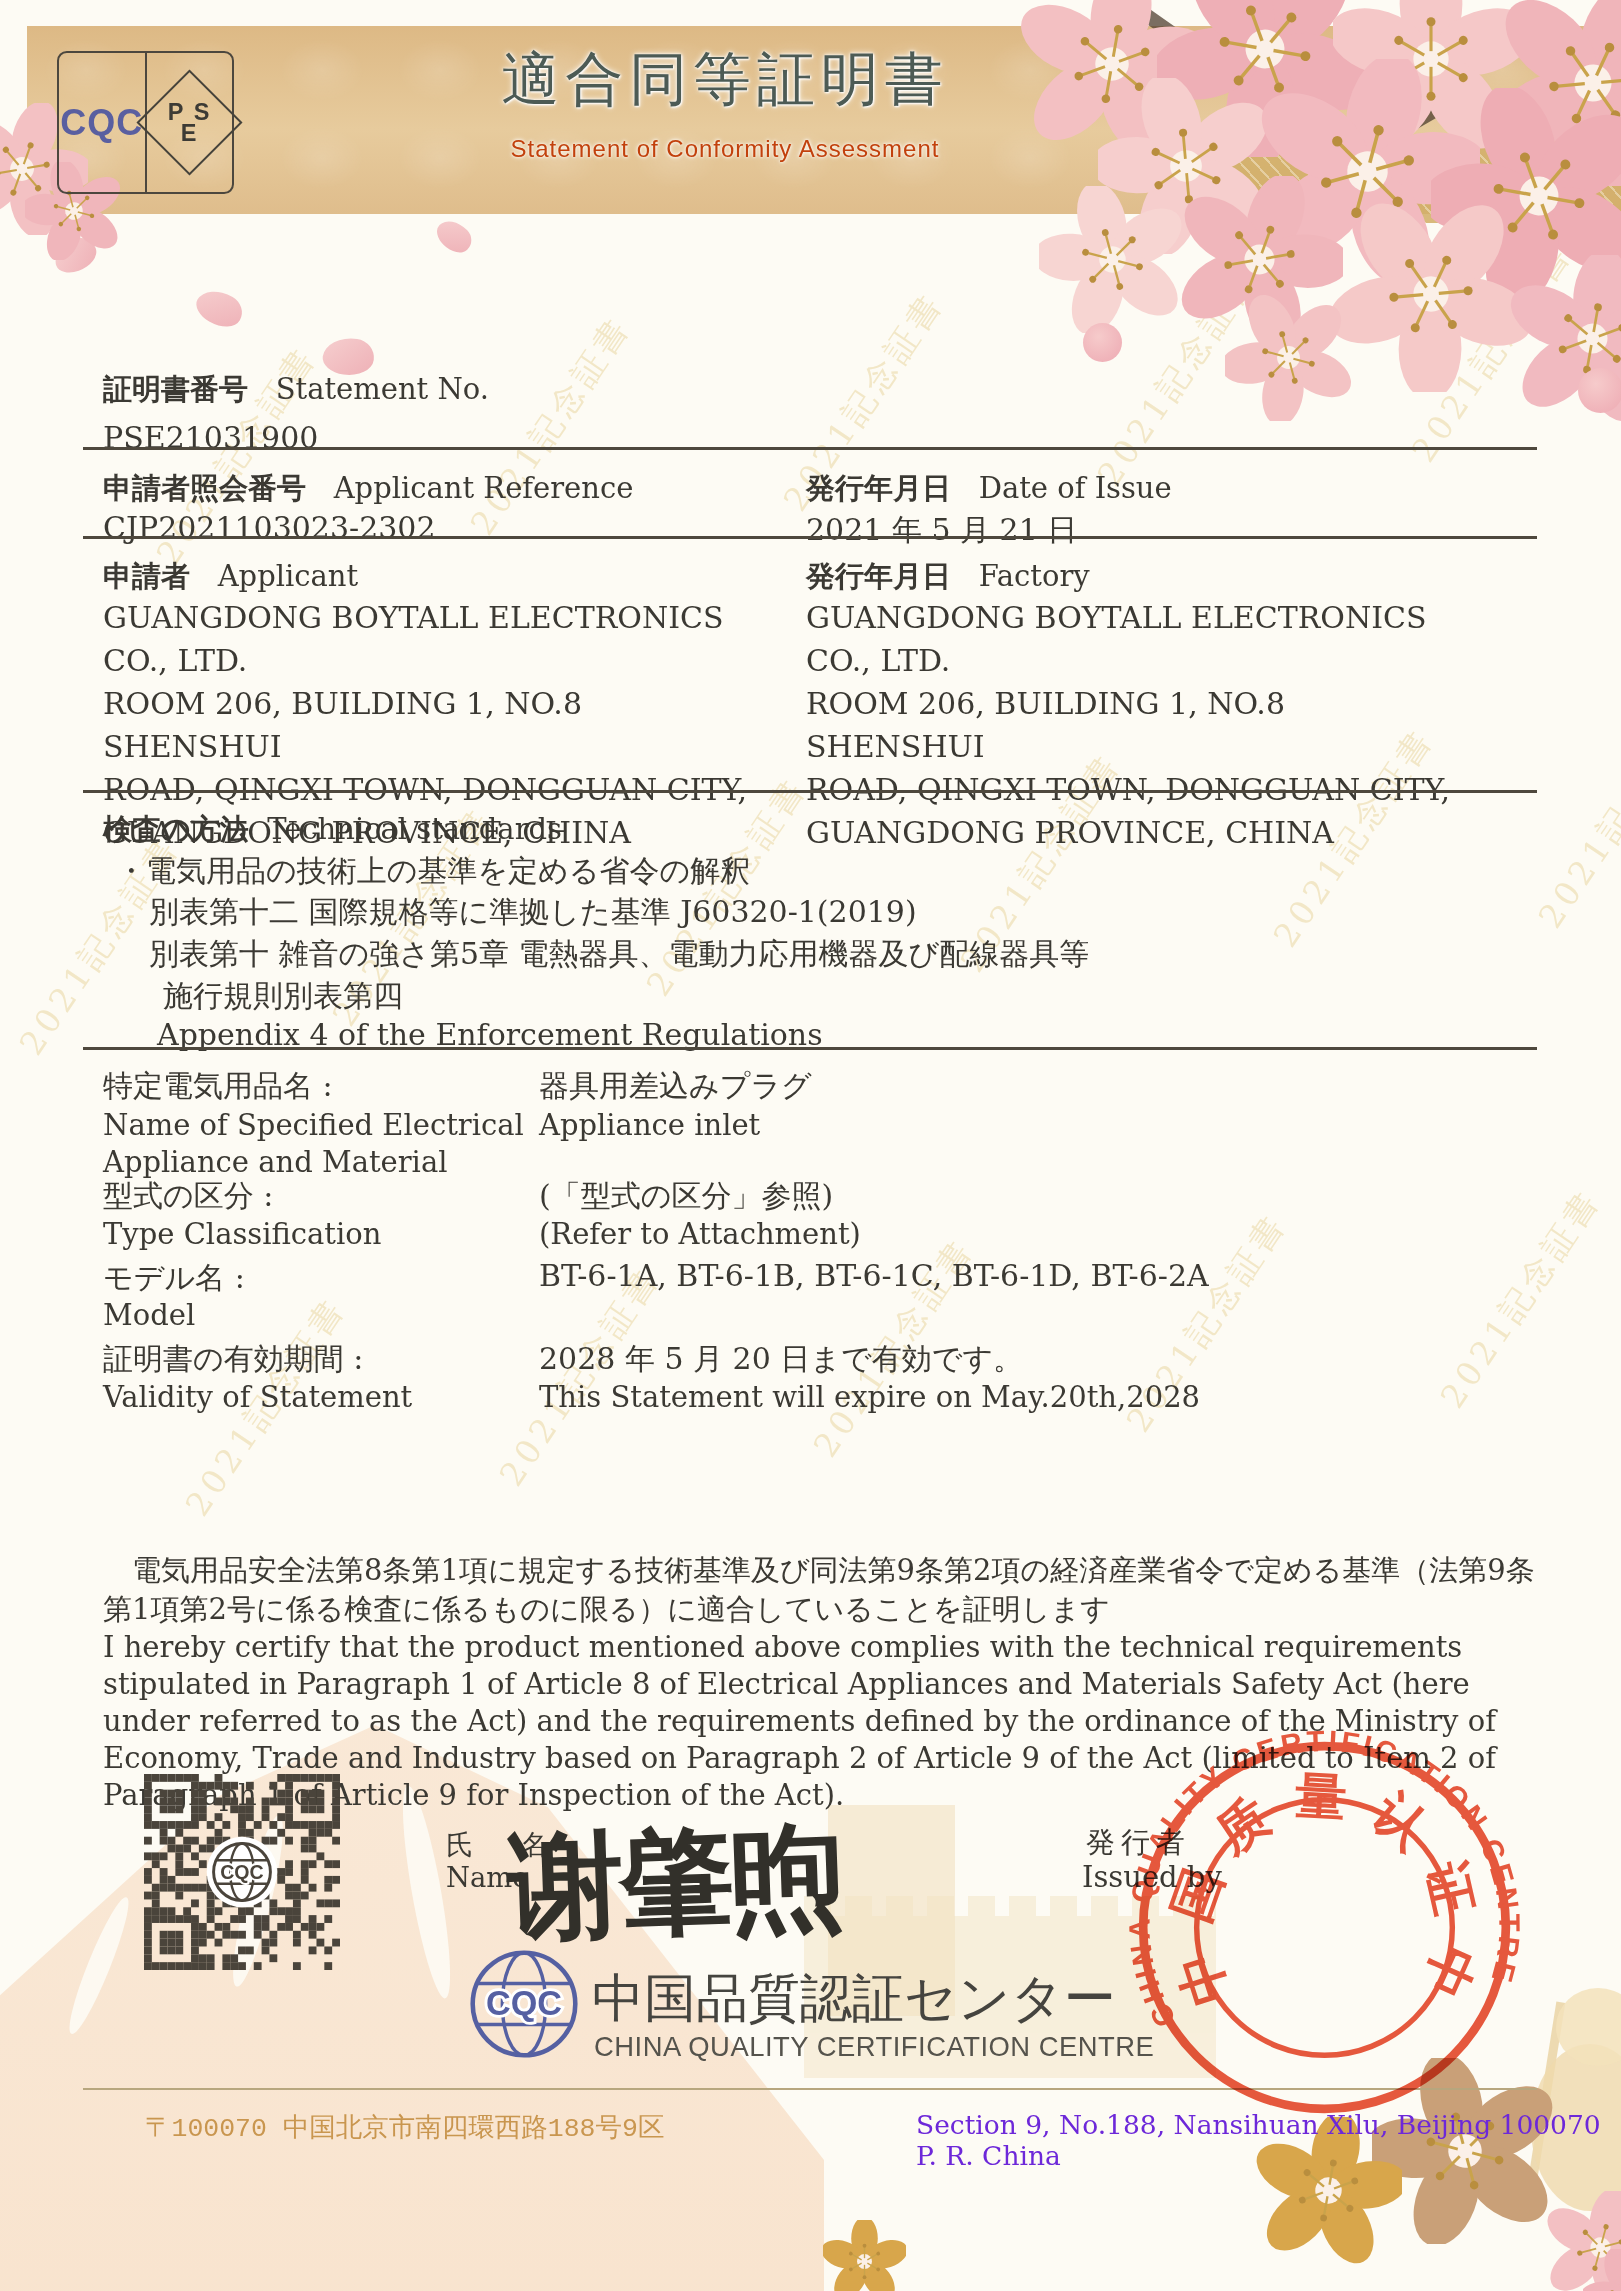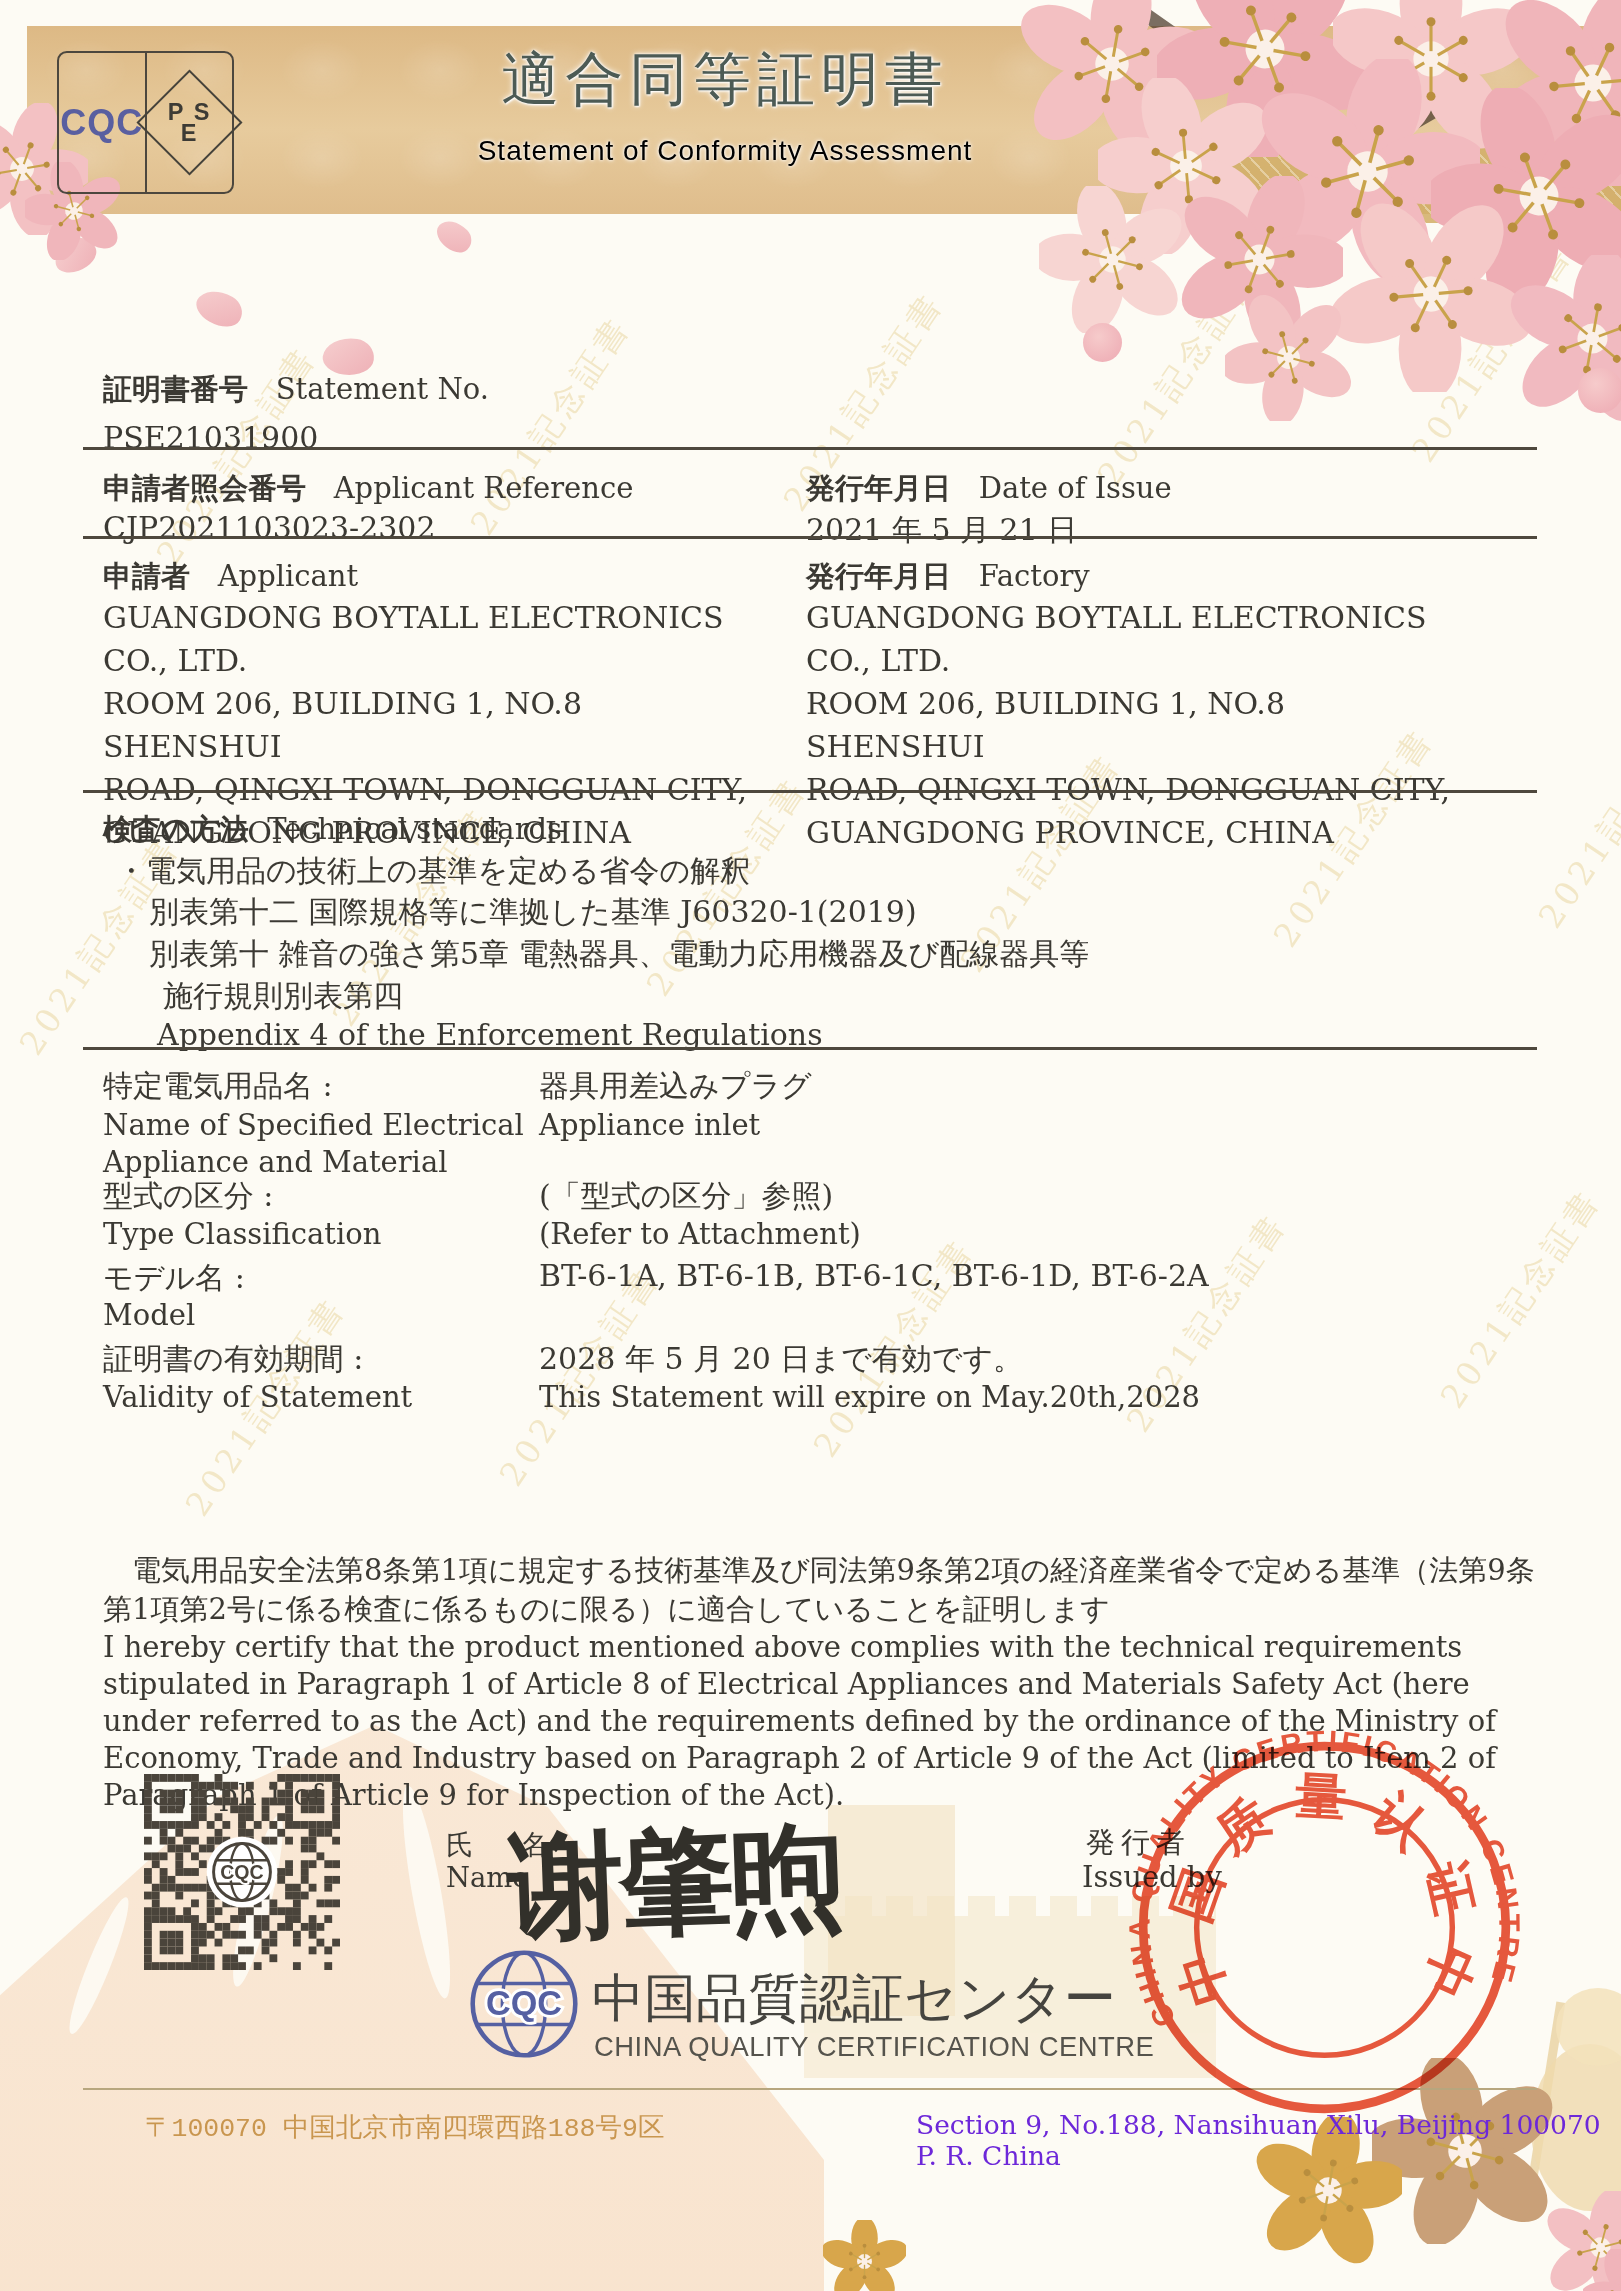--- a/index.html
+++ b/index.html
@@ -20,21 +20,21 @@
   .logocell{flex:1;display:flex;align-items:center;justify-content:center;}
   .logocell.right{border-left:2.9px solid #4c473e;}
   .cqcword{font-family:"Liberation Sans","DejaVu Sans",sans-serif;font-weight:bold;
         font-size:36px;color:#5a5fa0;letter-spacing:1px;}
   .diamond{width:71px;height:71px;border:2.9px solid #45423a;transform:rotate(45deg);
         display:flex;align-items:center;justify-content:center;}
   .diamond-inner{transform:rotate(-45deg);text-align:center;font-family:"Liberation Sans",sans-serif;
         font-weight:bold;color:#3d3b35;font-size:23.5px;line-height:20.6px;letter-spacing:2px;}
   .title-jp{left:421px;top:41px;width:608px;text-align:center;font-size:58px;letter-spacing:5.9px;
         color:#4d5b55;text-shadow:0 0 2.9px #fff,0 0 5.9px #fff,1px 1px 2px #fff;z-index:6;}
-  .title-en{left:421px;top:135px;width:608px;text-align:center;font-size:28px;color:#000000;
+  .title-en{left:421px;top:135px;width:608px;text-align:center;font-size:24px;color:#c2410c;
         letter-spacing:1px;text-shadow:0 0 2.9px #fff,0 0 4.9px #fff;z-index:6;}
   
   .hr{left:83px;width:1454px;height:2.9px;background:#4e483d;z-index:4;}
   .hr.thin{height:2px;background:#b7a67e;}
   
   .lbl{font-size:29px;z-index:4;}
   .val{font-size:30px;z-index:4;}
   .addr{font-size:30px;line-height:43px;z-index:4;}
   .std{font-size:30px;z-index:4;}
   .para{font-size:29px;z-index:4;}

